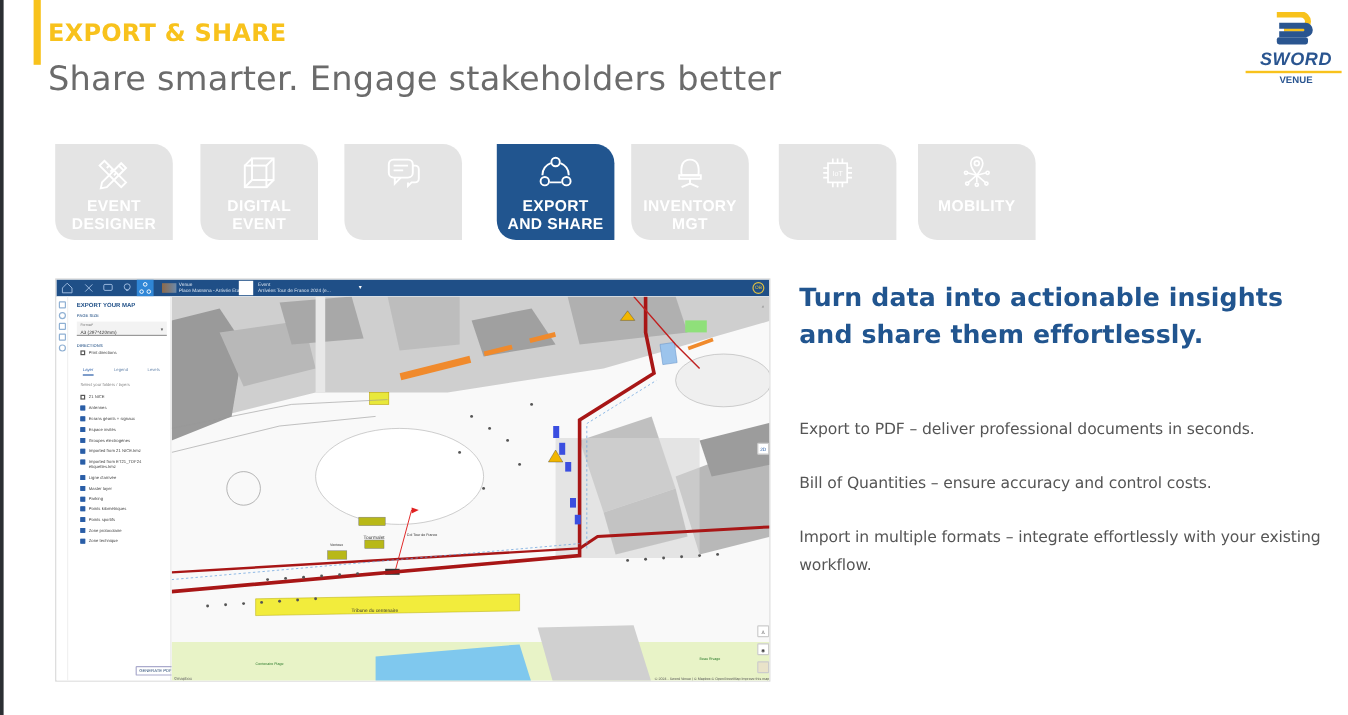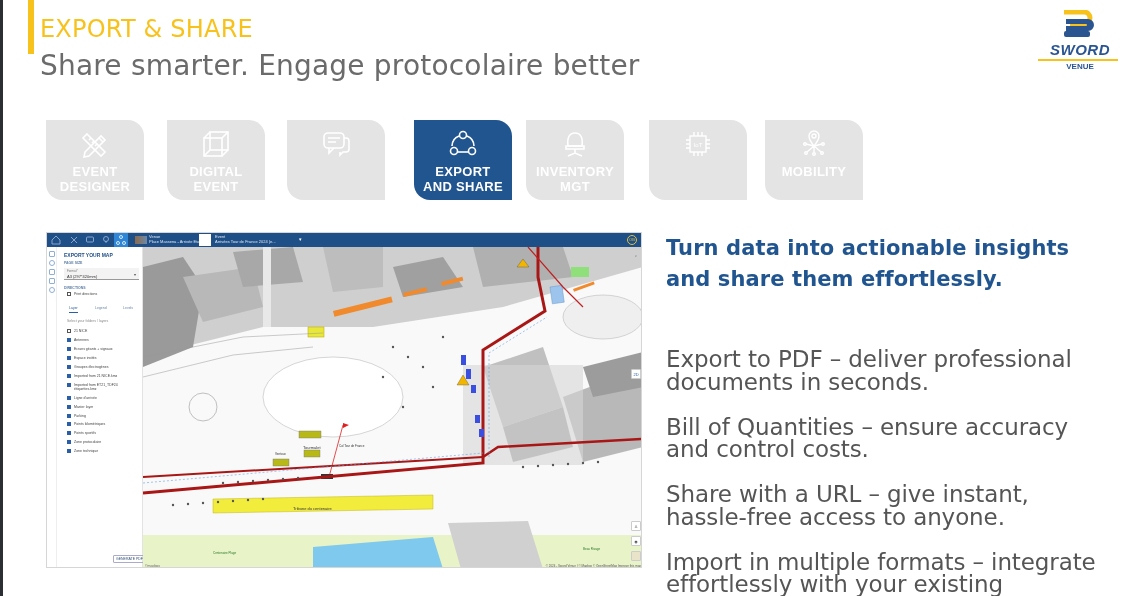--- a/index.html
+++ b/index.html
@@ -1,21 +1,21 @@
 <!DOCTYPE html>
 <html><head>
 <meta charset="utf-8">
 <style>
   * { box-sizing: border-box; margin: 0; padding: 0; }
   html, body { width: 1123px; height: 596px; overflow: hidden; background: #ffffff; }
   body { position: relative; font-family: "Liberation Sans", sans-serif; }
 
   .left-strip { position: absolute; left: 0; top: 0; width: 3px; height: 596px; background: #2b2f33; }
   .accent-bar { position: absolute; left: 28px; top: 0; width: 6px; height: 54px; background: #f8c21c; }
-  .section-label { position: absolute; left: 40px; top: 15px; font-size: 24px; color: #f8c21c; letter-spacing: 0.2px; font-family: "DejaVu Sans", sans-serif; font-weight: normal; }
+  .section-label { position: absolute; left: 40px; top: 15px; font-size: 20px; color: #f8c21c; letter-spacing: 0.2px; font-family: "DejaVu Sans", sans-serif; font-weight: bold; }
   .page-subtitle { position: absolute; left: 40px; top: 49px; font-size: 28px; color: #6b6b6b; font-family: "DejaVu Sans", sans-serif; font-weight: normal; letter-spacing: 0.2px; }
 
   
   .logo { position: absolute; left: 1036px; top: 8px; width: 84px; height: 66px; }
   .logo-mark { position: absolute; left: 22px; top: 2px; width: 40px; height: 30px; }
   .logo-text { position: absolute; left: 4px; top: 33px; width: 80px; text-align: center; font-size: 15px; font-weight: bold; font-style: italic; color: #2a5590; letter-spacing: 0.5px; }
   .logo-underline { position: absolute; left: 2px; top: 51px; width: 80px; height: 2px; background: #f8c21c; }
   .logo-sub { position: absolute; left: 4px; top: 54px; width: 80px; text-align: center; font-size: 8px; font-weight: bold; color: #2a5590; }
 
   
@@ -59,29 +59,29 @@
   .map { position: absolute; left: 96px; top: 14px; width: 500px; height: 322px; background: #f7f7f7; overflow: hidden; }
   .map svg { position: absolute; left: 0; top: 0; }
   .map-label { position: absolute; font-size: 4px; color: #333; white-space: nowrap; }
   .map-ctrl { position: absolute; width: 10px; height: 10px; background: #fff; border: 0.5px solid #ccc; border-radius: 1px; font-size: 4px; color: #2a5ea7; text-align: center; line-height: 9px; }
   .map-attrib { position: absolute; right: 2px; bottom: 1px; font-size: 3px; color: #555; }
   .mapbox-logo { position: absolute; left: 2px; bottom: 1px; font-size: 3.5px; color: #666; }
 
   
   .headline { position: absolute; left: 666px; top: 233px; width: 440px; font-size: 21px; line-height: 31px; font-weight: bold; color: #21558f; font-family: "DejaVu Sans", sans-serif; letter-spacing: 0.1px; }
   .bullets { position: absolute; left: 666px; top: 348px; width: 450px; }
-  .bullet { font-size: 23px; line-height: 22.5px; color: #555555; margin-bottom: 22.5px; font-family: "DejaVu Sans", sans-serif; font-weight: normal; letter-spacing: -0.1px; }
+  .bullet { font-size: 13px; line-height: 22.5px; color: #555555; margin-bottom: 22.5px; font-family: "DejaVu Sans", sans-serif; font-weight: normal; letter-spacing: -0.1px; }
 </style>
 </head>
 <body>
 
 <div class="left-strip"></div>
 <div class="accent-bar"></div>
 <div class="section-label">EXPORT &amp; SHARE</div>
-<div class="page-subtitle">Share smarter. Engage protocolaire better</div>
+<div class="page-subtitle">Share smarter. Engage stakeholders better</div>
 
 <div class="logo">
   <svg class="logo-mark" viewBox="0 0 40 30">
     <path d="M6 2 h20 a6 6 0 0 1 0 12 h-14" fill="none" stroke="#f8c21c" stroke-width="5"></path>
     <path d="M8 9 h22 a6 6 0 0 1 0 12 h-22 v-5 h20 a1 1 0 0 0 0 -2 h-20z" fill="#2a5590"></path>
     <rect x="6" y="21" width="26" height="6" rx="2" fill="#2a5590"></rect>
   </svg>
   <div class="logo-text">SWORD</div>
   <div class="logo-underline"></div>
   <div class="logo-sub">VENUE</div>
@@ -344,15 +344,14 @@
     <div class="map-ctrl" style="right:2px;top:304px;background:#e9e3c9"></div>
     <div class="mapbox-logo">©mapbox</div>
     <div class="map-attrib">© 2024 - Sword Venue | © Mapbox © OpenStreetMap Improve this map</div>
   </div>
 </div>
 
 <div class="headline">Turn data into actionable insights and share them effortlessly.</div>
 <div class="bullets">
   <p class="bullet">Export to PDF – deliver professional documents in seconds.</p>
   <p class="bullet">Bill of Quantities – ensure accuracy and control costs.</p>
-  <p class="bullet">Share with a URL – give instant, hassle-free access to anyone.</p>
   <p class="bullet">Import in multiple formats – integrate effortlessly with your existing workflow.</p>
 </div>
 
 </body></html>

